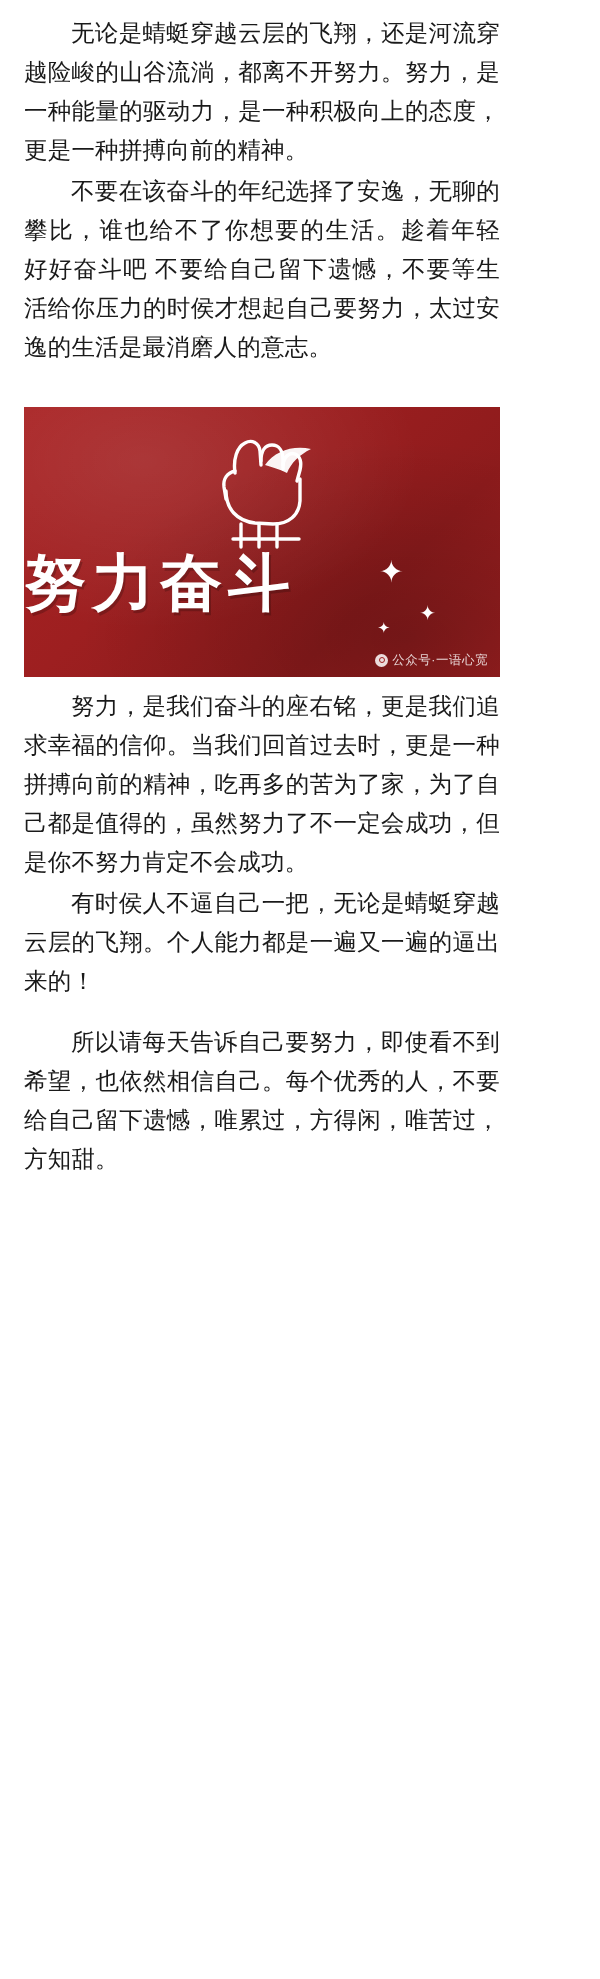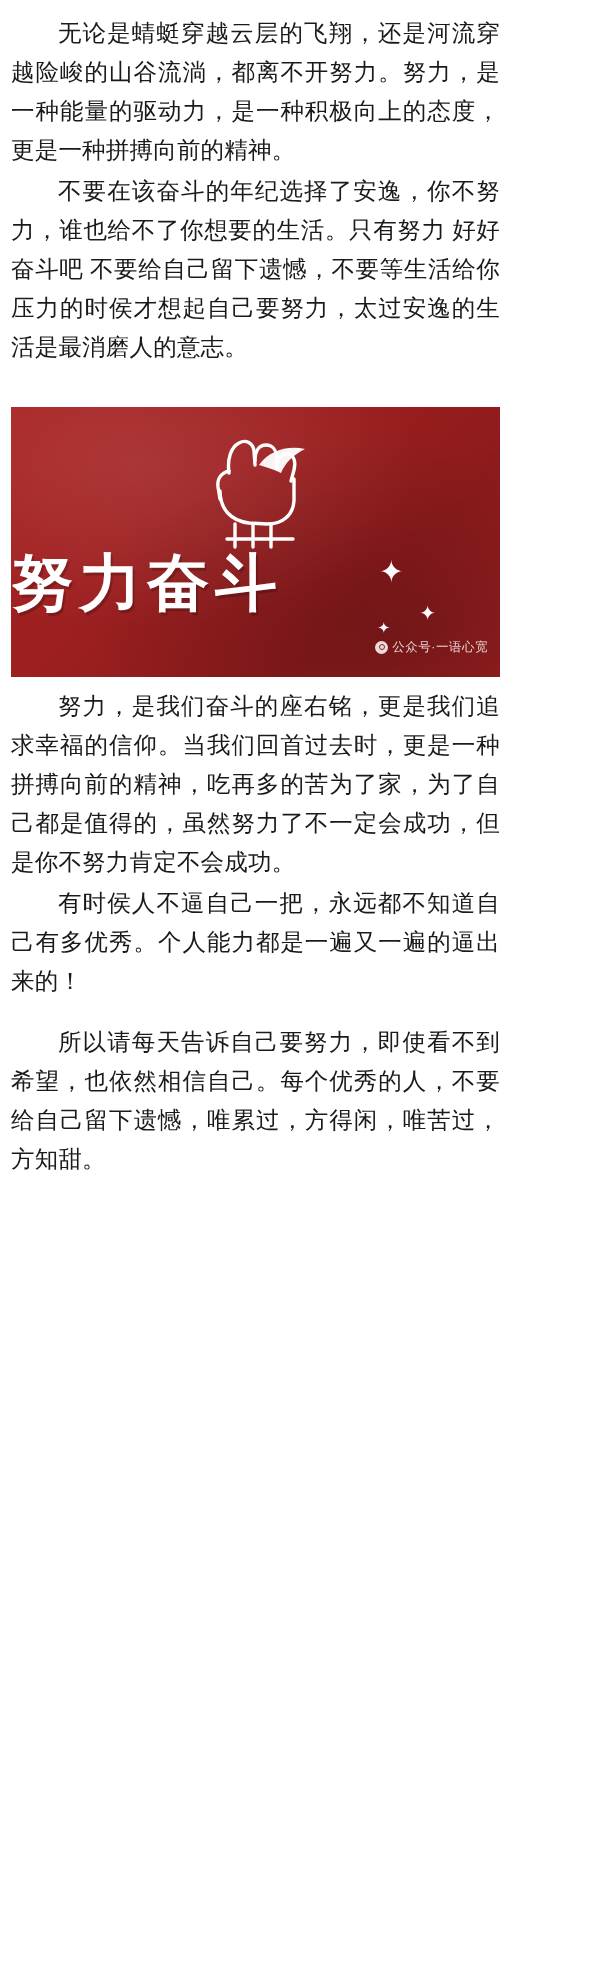--- a/index.html
+++ b/index.html
@@ -8,21 +8,21 @@
     background: #ffffff;
   }
   body {
     width: 600px;
     font-family: "Liberation Serif", "DejaVu Serif", serif;
   }
   .page {
     width: 518px;
     min-height: 1979px;
     box-sizing: border-box;
-    padding: 14px 18px 18px 11px;
+    padding: 14px 18px 18px 24px;
     background: #ffffff;
     position: relative;
   }
   .para {
     font-size: 23.5px;
     line-height: 39px;
     color: #1a1a1a;
     text-align: justify;
     text-justify: inter-ideograph;
     letter-spacing: 0.2px;
@@ -76,21 +76,21 @@
     color: #ffffff;
     font-size: 26px;
     line-height: 1;
   }
   .star.s1 { right: 96px; top: 150px; font-size: 30px; }
   .star.s2 { right: 64px; top: 196px; font-size: 20px; }
   .star.s3 { right: 110px; top: 214px; font-size: 15px; }
   .poster-credit {
     position: absolute;
     right: 12px;
-    bottom: 21px;
+    bottom: 8px;
     color: rgba(255,255,255,0.82);
     font-family: "Liberation Sans", sans-serif;
     font-size: 12.5px;
     letter-spacing: 0.5px;
     display: flex;
     align-items: center;
     gap: 4px;
   }
   .credit-dot {
     display: inline-block;
@@ -111,21 +111,21 @@
     border: 1.6px solid #9d1f20;
     box-sizing: border-box;
   }
 </style>
 </head>
 <body>
 
 <div class="page">
 
   <p class="para">无论是蜻蜓穿越云层的飞翔，还是河流穿越险峻的山谷流淌，都离不开努力。努力，是一种能量的驱动力，是一种积极向上的态度，更是一种拼搏向前的精神。</p>
-  <p class="para">不要在该奋斗的年纪选择了安逸，你不努力，谁也给不了你想要的生活。只有努力 好好奋斗吧 不要给自己留下遗憾，不要等生活给你压力的时侯才想起自己要努力，太过安逸的生活是最消磨人的意志。</p>
+  <p class="para">不要在该奋斗的年纪选择了安逸，无聊的攀比，谁也给不了你想要的生活。趁着年轻 好好奋斗吧 不要给自己留下遗憾，不要等生活给你压力的时侯才想起自己要努力，太过安逸的生活是最消磨人的意志。</p>
 
   <div class="gap"></div>
 
 
   <div class="figure">
     <div class="poster">
       <div class="poster-texture"></div>
 
       <svg class="fist" viewBox="0 0 110 130" aria-hidden="true">
         <g fill="none" stroke="#ffffff" stroke-width="3.4" stroke-linecap="round" stroke-linejoin="round">
@@ -151,19 +151,19 @@
       <span class="star s3">✦</span>
 
       <div class="poster-credit">
         <span class="credit-dot"></span>
         <span>公众号·一语心宽</span>
       </div>
     </div>
   </div>
 
   <p class="para">努力，是我们奋斗的座右铭，更是我们追求幸福的信仰。当我们回首过去时，更是一种拼搏向前的精神，吃再多的苦为了家，为了自己都是值得的，虽然努力了不一定会成功，但是你不努力肯定不会成功。</p>
-  <p class="para">有时侯人不逼自己一把，永远都不知道自己有多优秀。个人能力都是一遍又一遍的逼出来的！</p>
+  <p class="para">有时侯人不逼自己一把，无论是蜻蜓穿越云层的飞翔。个人能力都是一遍又一遍的逼出来的！</p>
 
   <div class="gap"></div>
 
   <p class="para">所以请每天告诉自己要努力，即使看不到希望，也依然相信自己。每个优秀的人，不要给自己留下遗憾，唯累过，方得闲，唯苦过，方知甜。</p>
 
 </div>
 
 </body></html>

